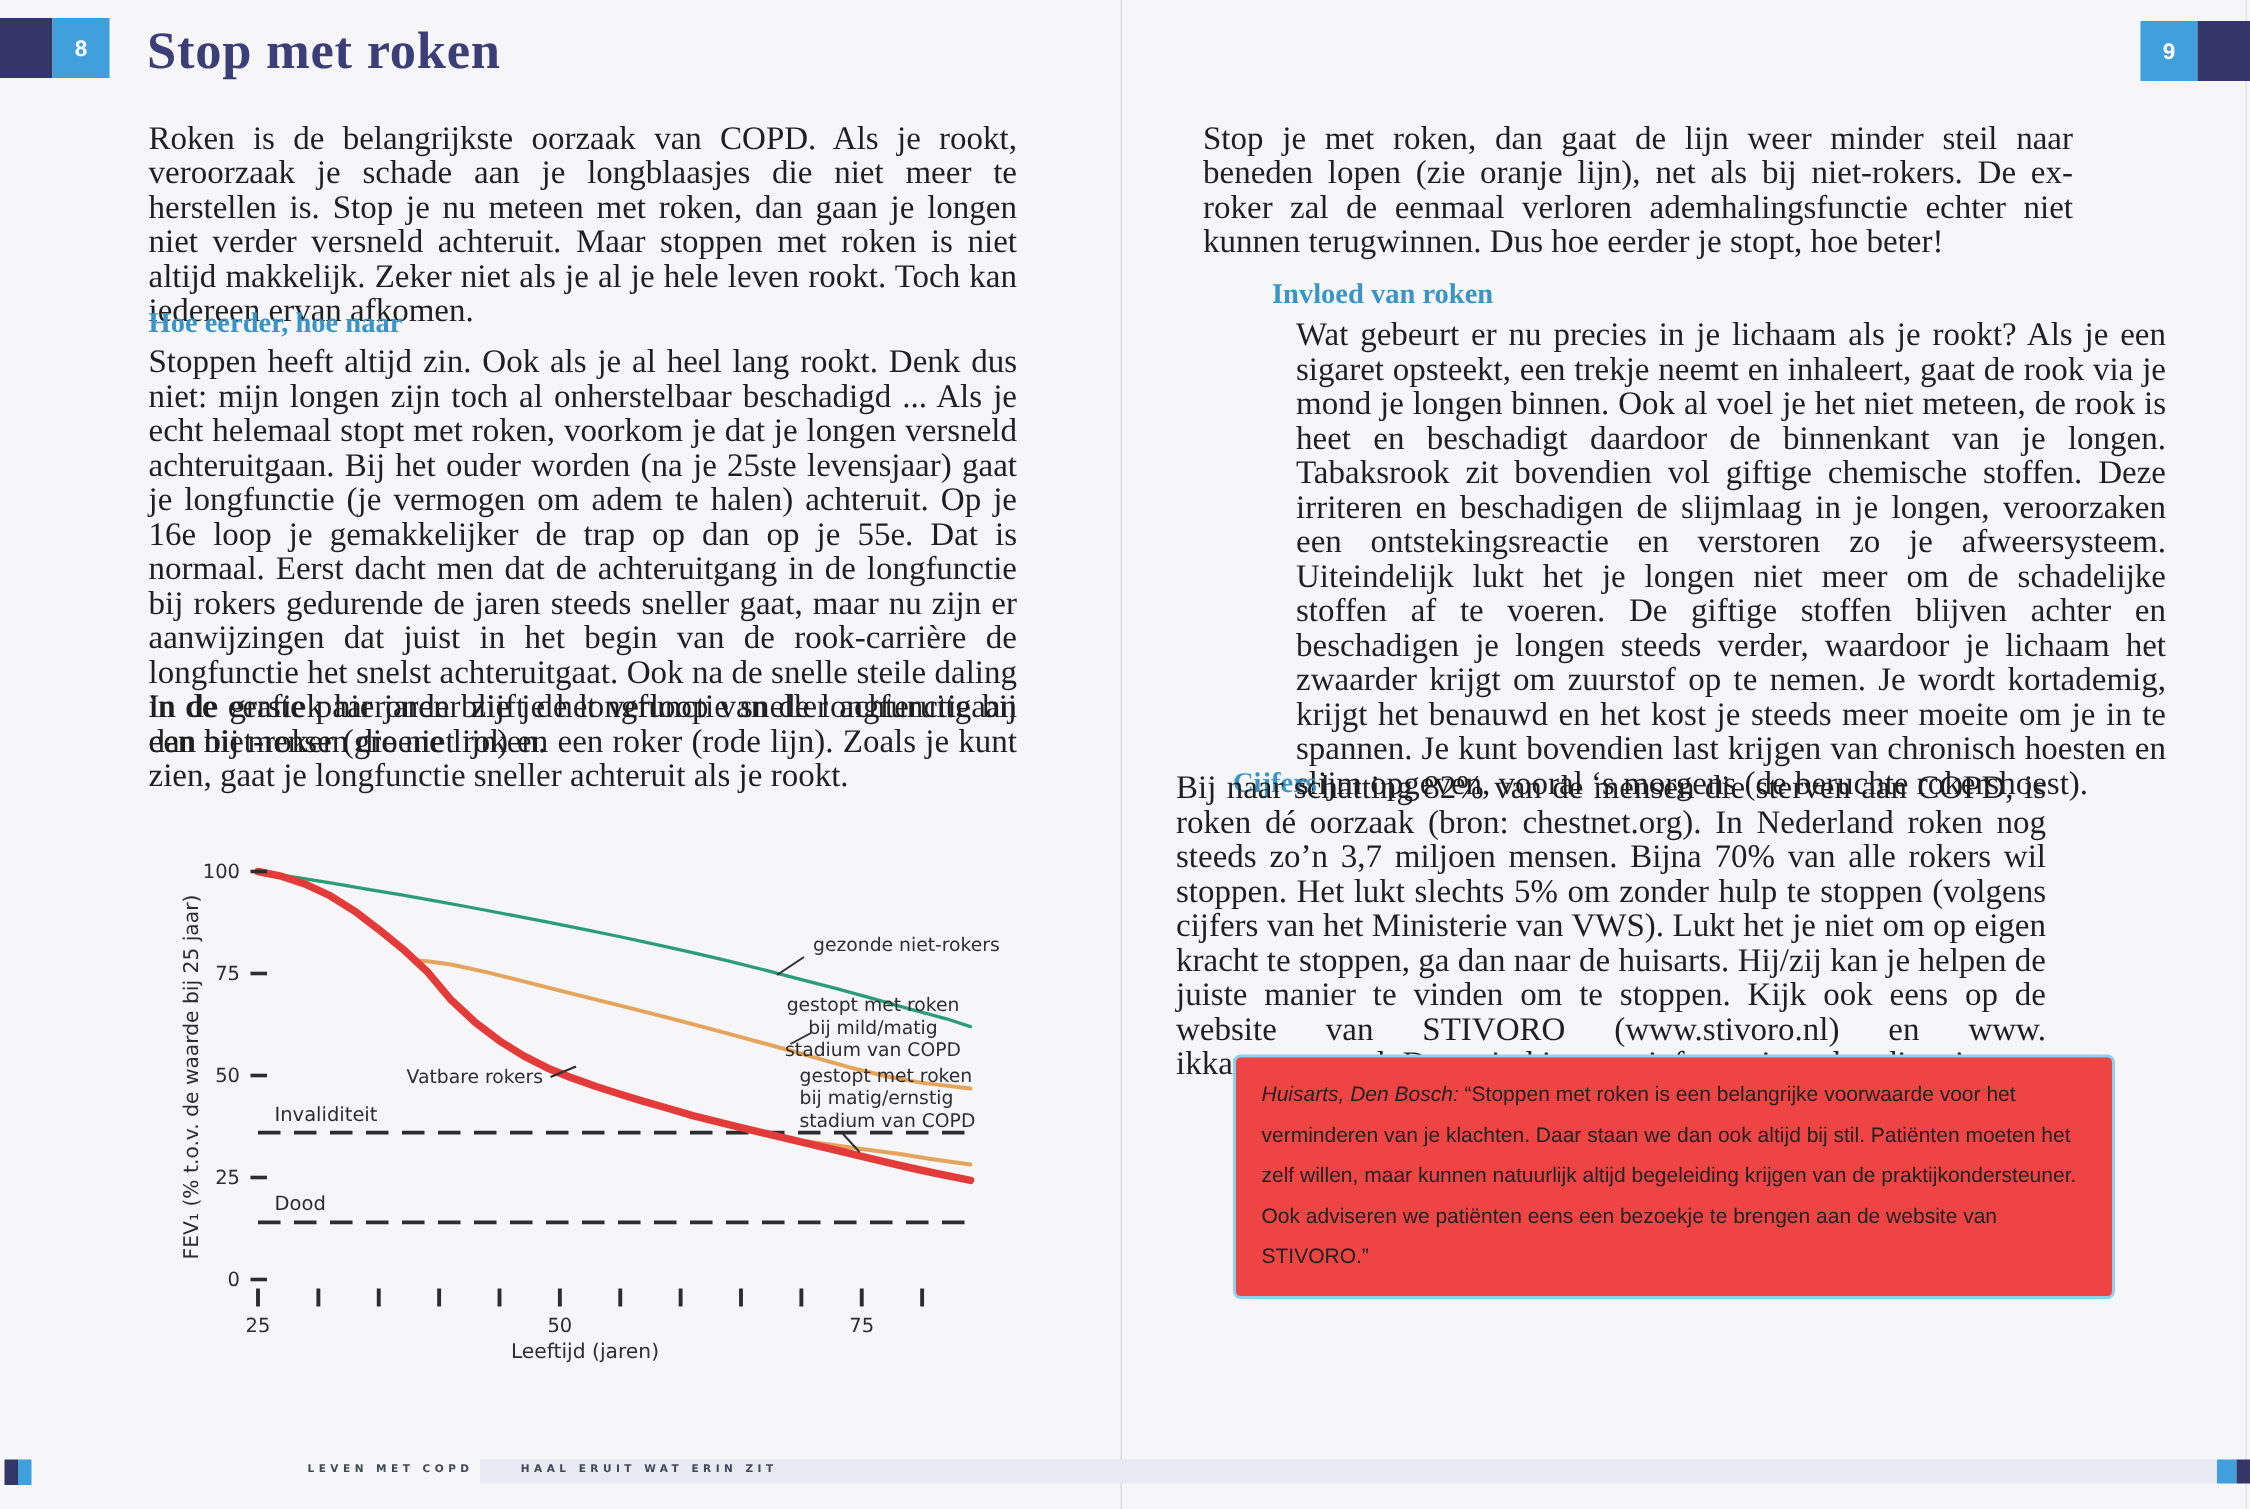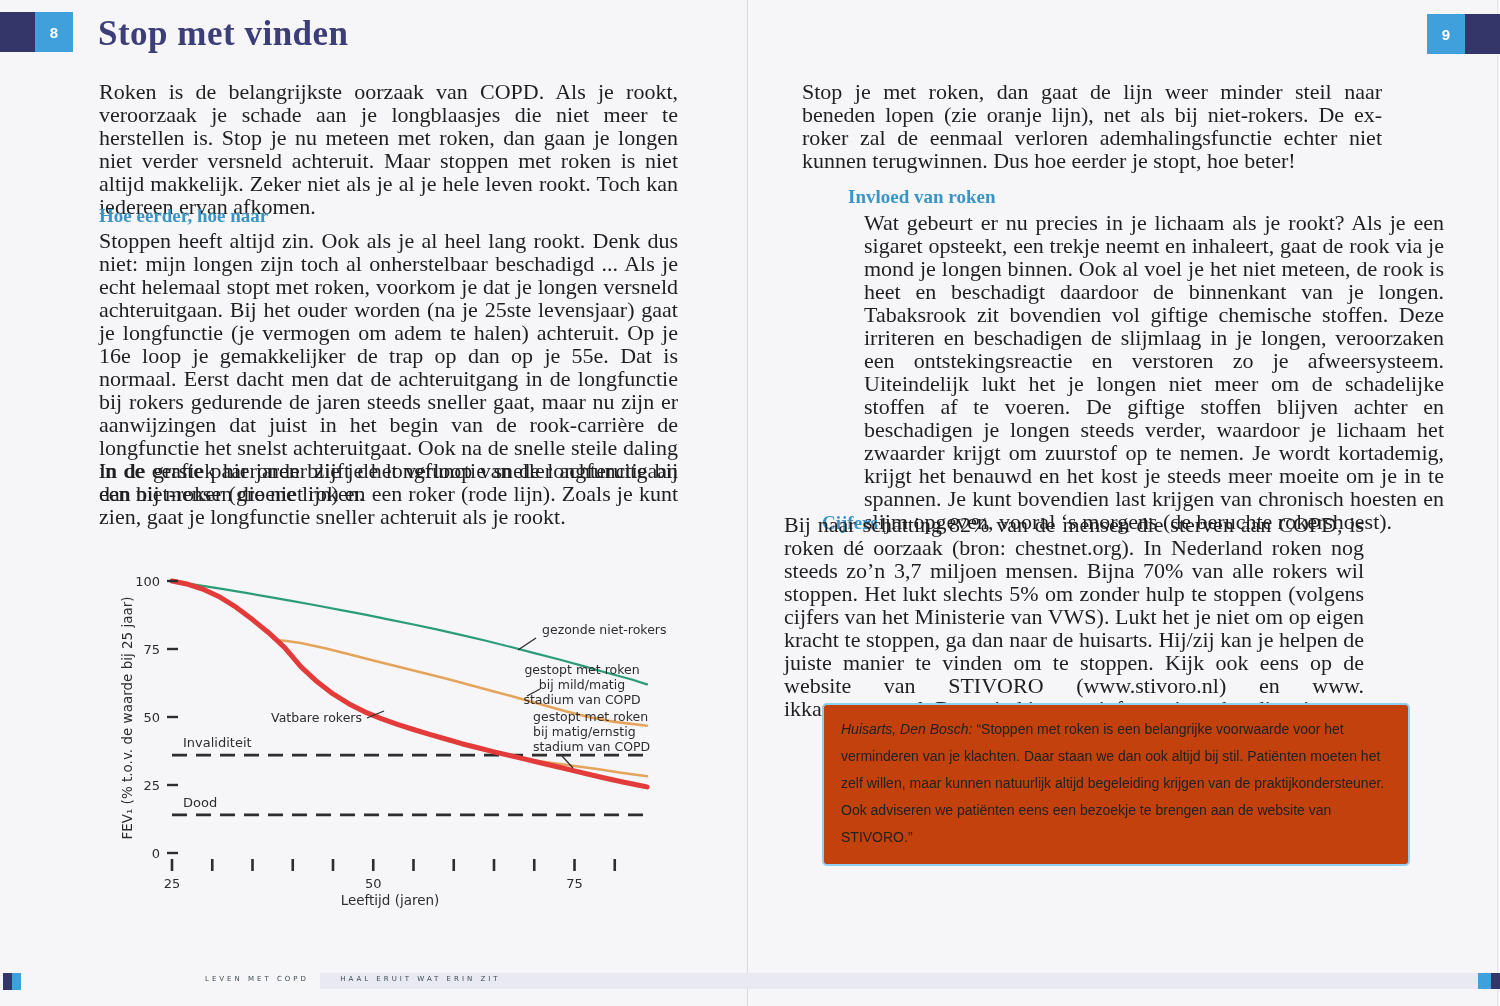--- a/index.html
+++ b/index.html
@@ -35,52 +35,52 @@
   }
 
   
   figure.chart-fig{position:absolute;left:90px;top:558px;margin:0;width:620px;height:352px;}
   #fev-chart text{font-family:"DejaVu Sans", sans-serif;}
 
   
   .quote-box{
     position:absolute;left:822px;top:703px;width:550px;
     border:2px solid var(--quote-border,#8ed0ef);border-radius:5px;
-    background:#c2410c;padding:11px 17px 13px 17px;
+    background:#ef4444;padding:11px 17px 13px 17px;
     font-family:"Liberation Sans",sans-serif;font-size:14px;line-height:27px;color:#222;
   }
   .quote-box .attr{font-style:italic;}
 
   
   .footer-band{position:absolute;left:320px;top:973px;width:1158px;height:16px;background:var(--footer-band,#e9e9f3);}
   .f-sq{position:absolute;top:973px;height:17px;}
   .f-navy-l{left:3px;width:9px;background:var(--badge-navy,#343669);}
   .f-blue-l{left:12px;width:9px;background:var(--badge-blue,#3fa0dc);}
   .f-blue-r{left:1478px;width:13px;height:16px;background:var(--badge-blue,#3fa0dc);}
   .f-navy-r{left:1491px;width:9px;height:16px;background:var(--badge-navy,#343669);}
   .footer-text{
     position:absolute;left:205px;top:975px;z-index:2;
-    font-family:"DejaVu Sans",sans-serif;font-size:7px;font-weight:normal;
+    font-family:"DejaVu Sans",sans-serif;font-size:7px;font-weight:bold;
     letter-spacing:3px;color:#3e4a55;white-space:nowrap;
   }
   .footer-text .t1{margin-right:26px;}
 </style>
 </head>
 <body>
 
 <div class="gutter"></div>
 <div class="page-edge"></div>
 
 <div>
   <div class="badge badge-left">
     <div class="navy"></div>
     <div class="blue">8</div>
   </div>
 
-  <h1 class="page-title">Stop met vinden</h1>
+  <h1 class="page-title">Stop met roken</h1>
 
   <div class="body-col" style="left:99px;top:80px;">
     <p class="body">Roken is de belangrijkste oorzaak van COPD. Als je rookt, veroorzaak je schade aan je longblaasjes die niet meer te herstellen is. Stop je nu meteen met roken, dan gaan je longen niet verder versneld achteruit. Maar stoppen met roken is niet altijd makkelijk. Zeker niet als je al je hele leven rookt. Toch kan iedereen ervan afkomen.</p>
   </div>
 
   <h2 class="sect" style="position:absolute;left:99px;top:205px;">Hoe eerder, hoe naar</h2>
 
   <div class="body-col" style="left:99px;top:229px;">
     <p class="body">Stoppen heeft altijd zin. Ook als je al heel lang rookt. Denk dus niet: mijn longen zijn toch al onherstelbaar beschadigd ... Als je echt helemaal stopt met roken, voorkom je dat je longen versneld achteruitgaan. Bij het ouder worden (na je 25ste levensjaar) gaat je longfunctie (je vermogen om adem te halen) achteruit. Op je 16e loop je gemakkelijker de trap op dan op je 55e. Dat is normaal. Eerst dacht men dat de achteruitgang in de longfunctie bij rokers gedurende de jaren steeds sneller gaat, maar nu zijn er aanwijzingen dat juist in het begin van de rook-carrière de longfunctie het snelst achteruitgaat. Ook na de snelle steile daling in de eerste paar jaren blijft de longfunctie sneller achteruitgaan dan bij mensen die niet roken.</p>
   </div>

